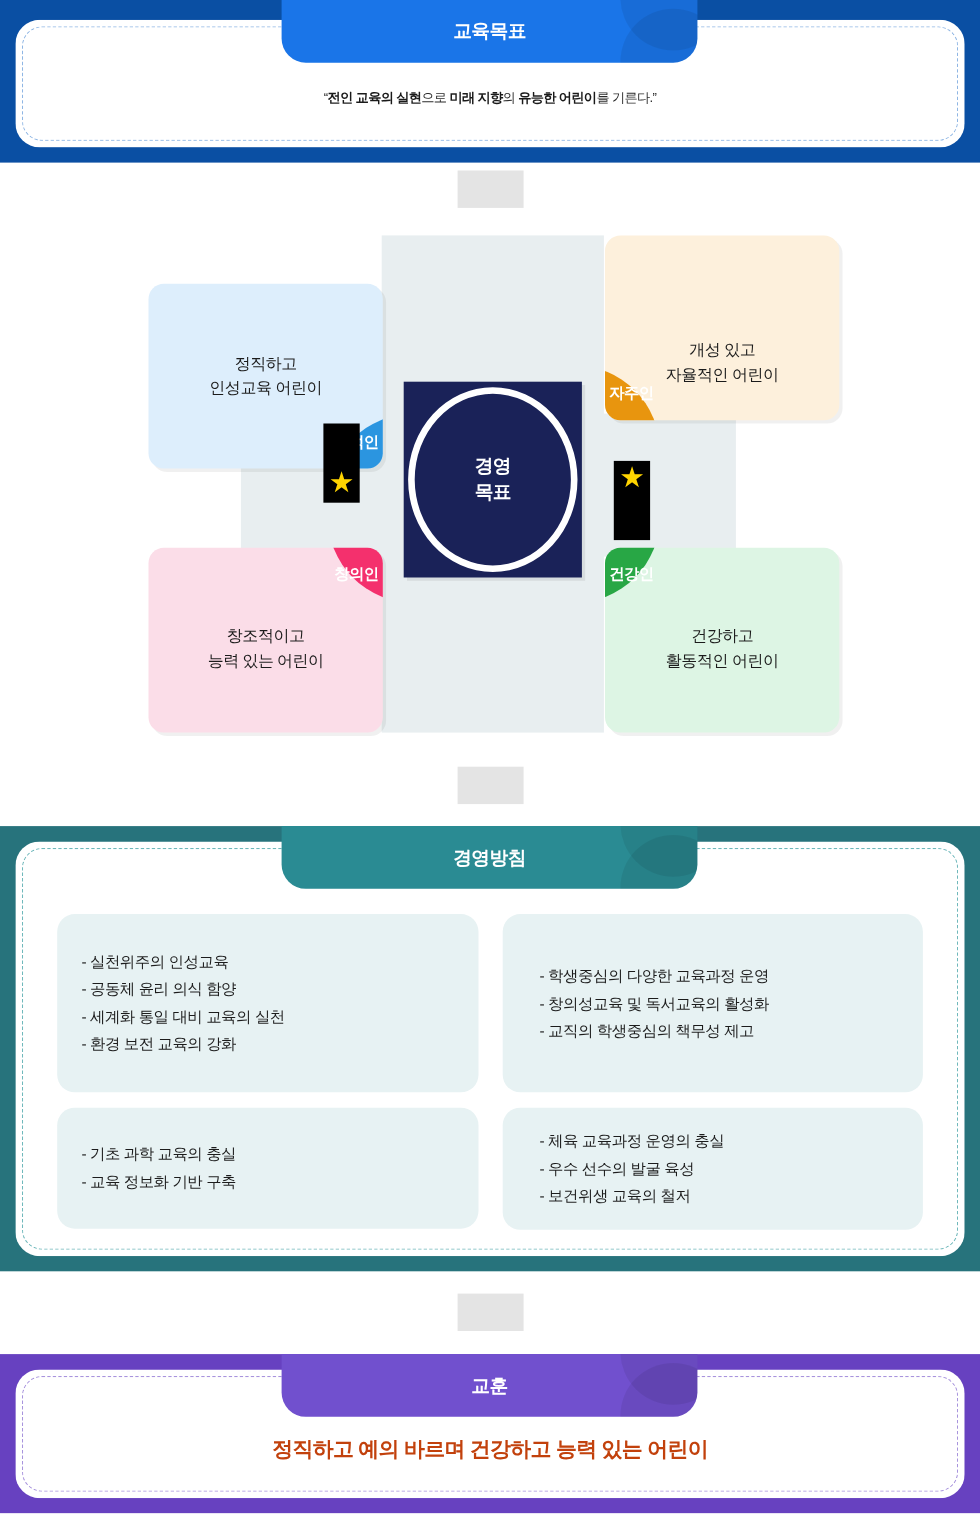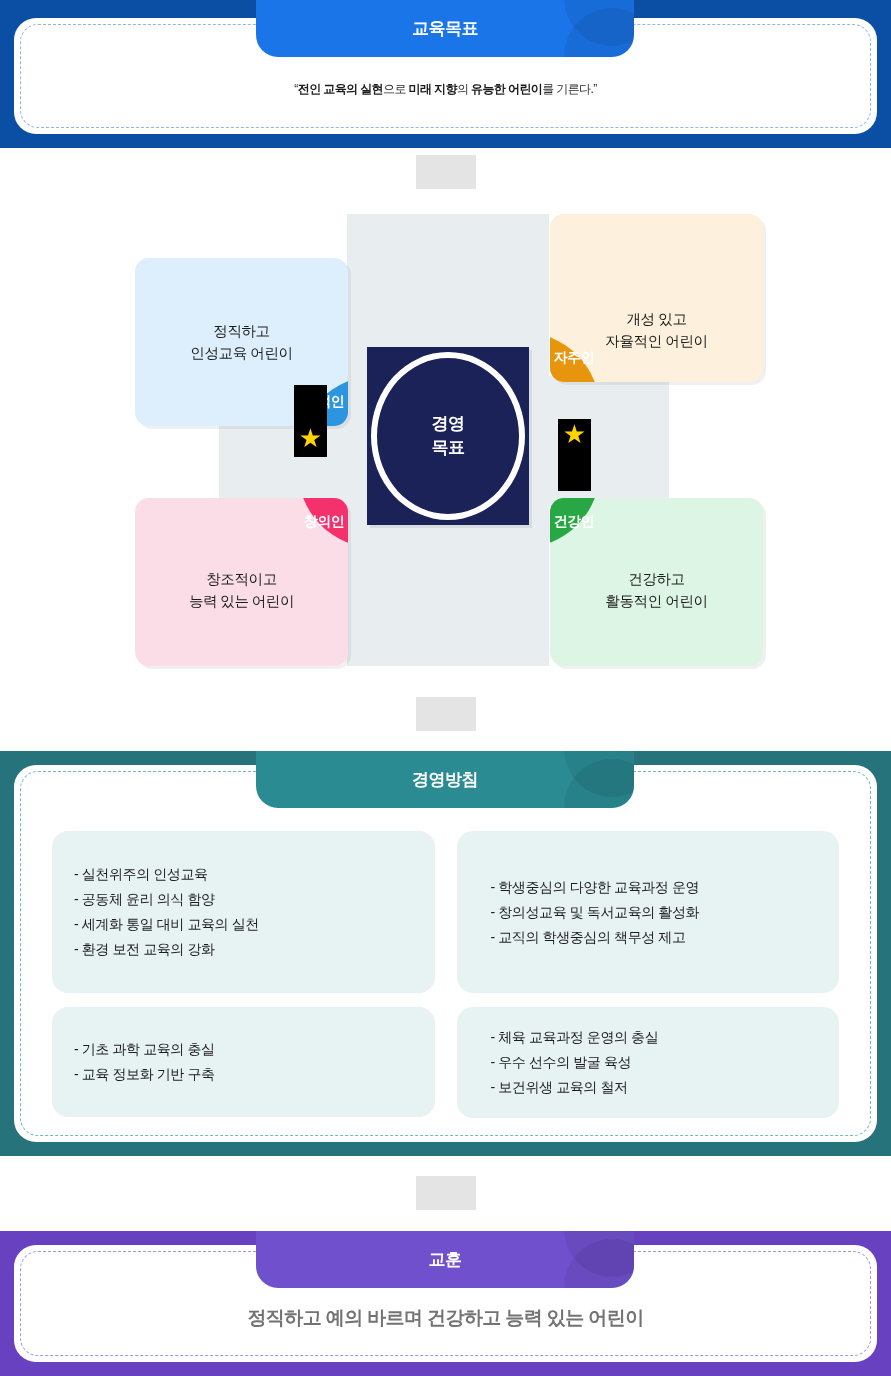--- a/index.html
+++ b/index.html
@@ -144,21 +144,21 @@
   }
   .policy-box.indent { padding-left: 34px; }
 
   
   #panel-motto { top: 1231px; height: 145px; }
   #panel-motto .panel-bg { background: #6741c0; }
   #tab-motto { top: 1231px; background: #7150ce; }
   #motto-text {
     font-size: 19px;
     font-weight: bold;
-    color: #737373;
+    color: #c2410c;
     padding-top: 28px;
   }
 
   
   .connector {
     position: absolute;
     left: 416px;
     width: 60px;
     height: 34px;
     background: #e4e4e4;

